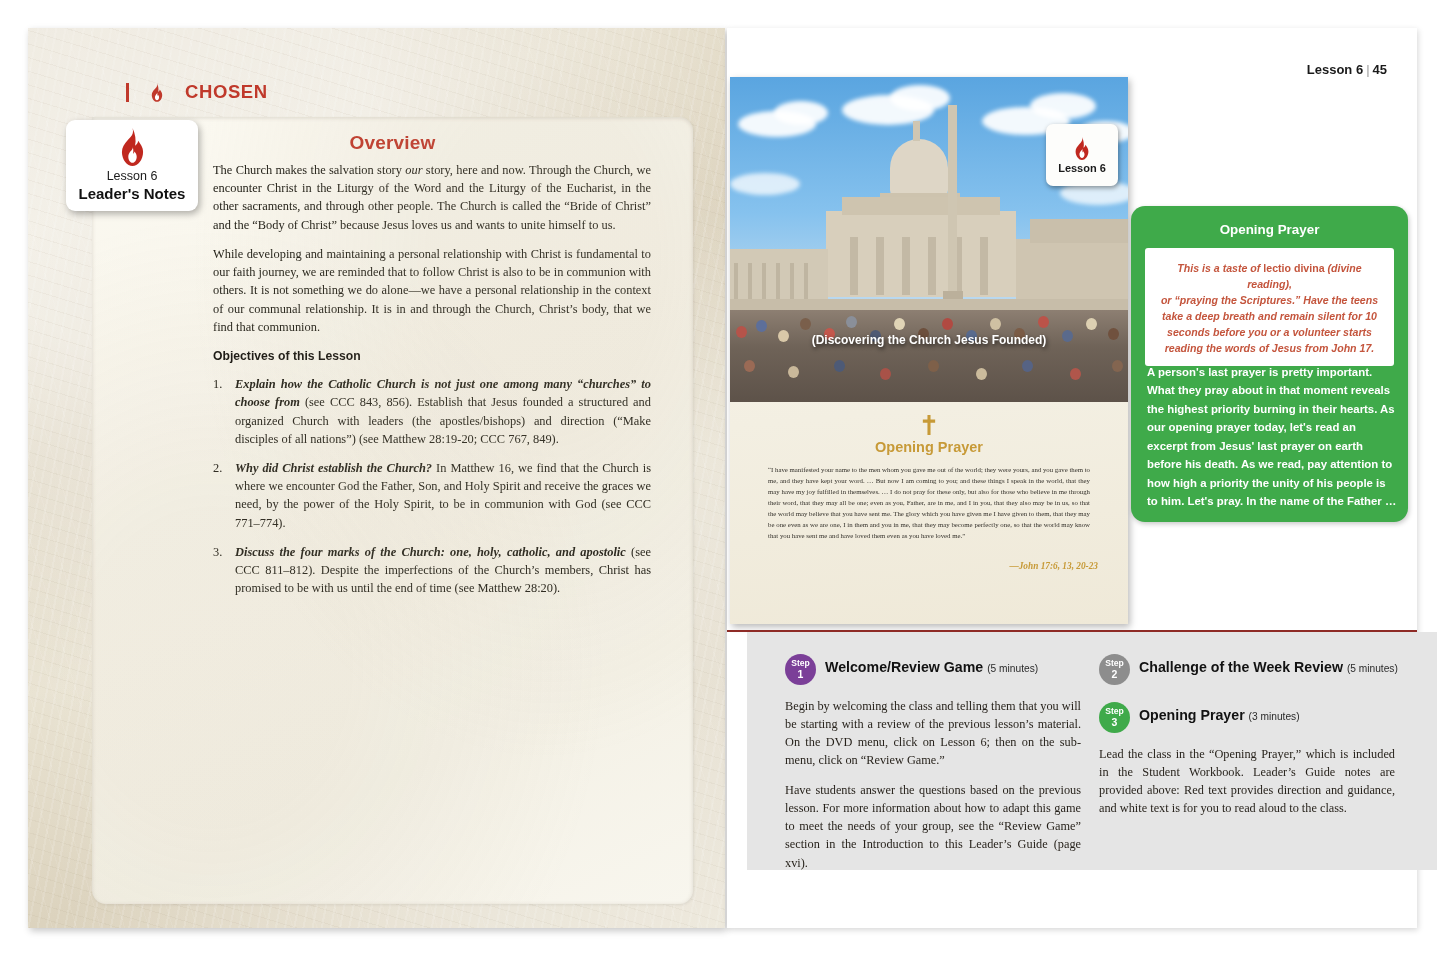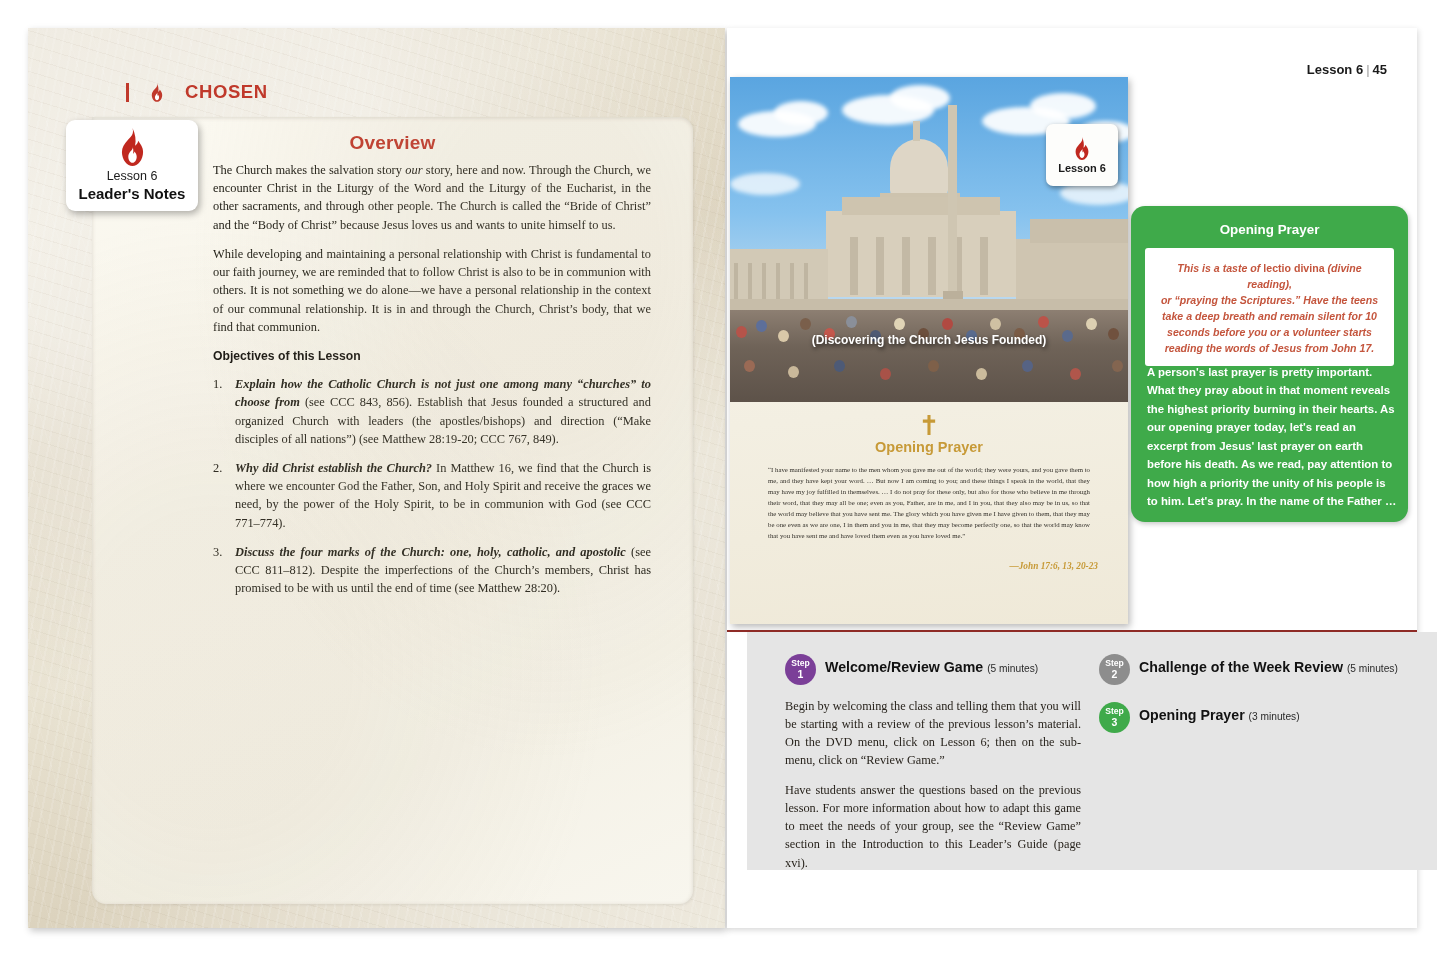--- a/index.html
+++ b/index.html
@@ -380,16 +380,17 @@
             </div>
             <div class="step-title">Challenge of the Week Review <span class="mins">(5 minutes)</span></div>
           </div>
           <div class="step-head sp-gap">
             <div class="step-badge" style="background:#3faa4a">
               <span class="w">Step</span>
               <span class="n">3</span>
             </div>
             <div class="step-title">Opening Prayer <span class="mins">(3 minutes)</span></div>
           </div>
+          <p class="step-p">Lead the class in the “Opening Prayer,” which is included in the Student Workbook. Leader’s Guide notes are provided above: Red text provides direction and guidance, and white text is for you to read aloud to the class.</p>
         </div>
     </div>
   </div>
 </div>
 
 </body></html>

